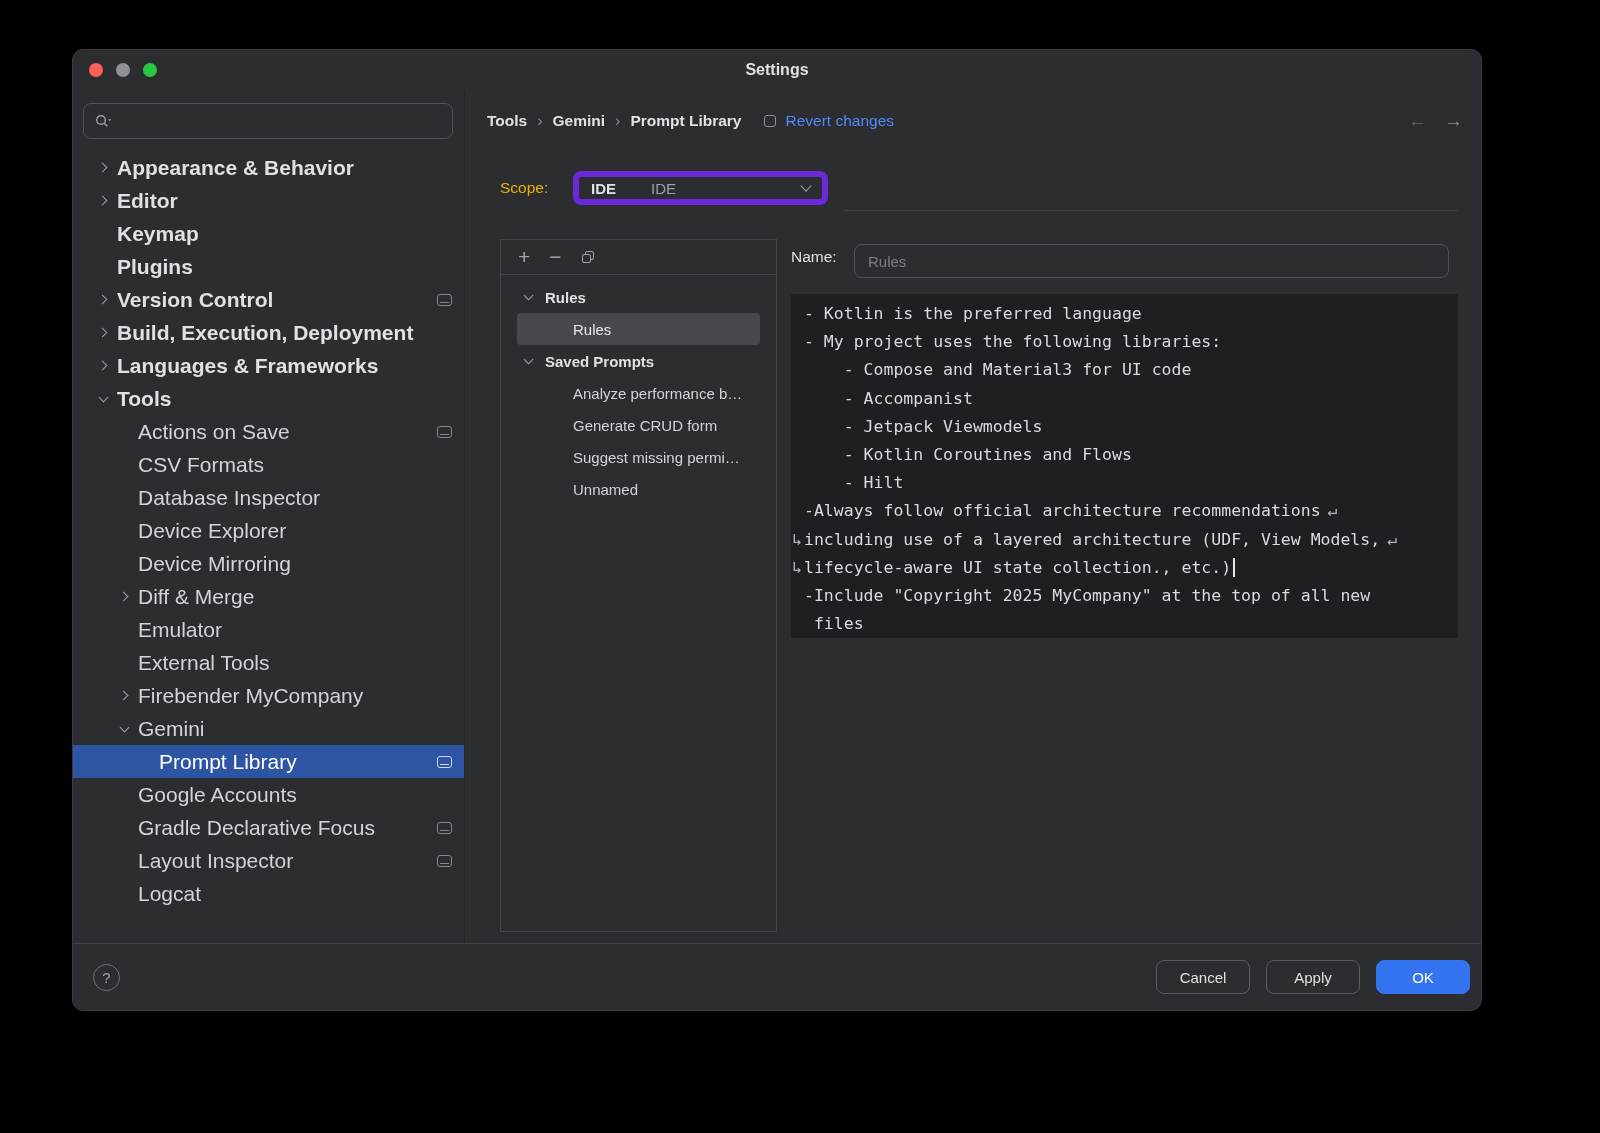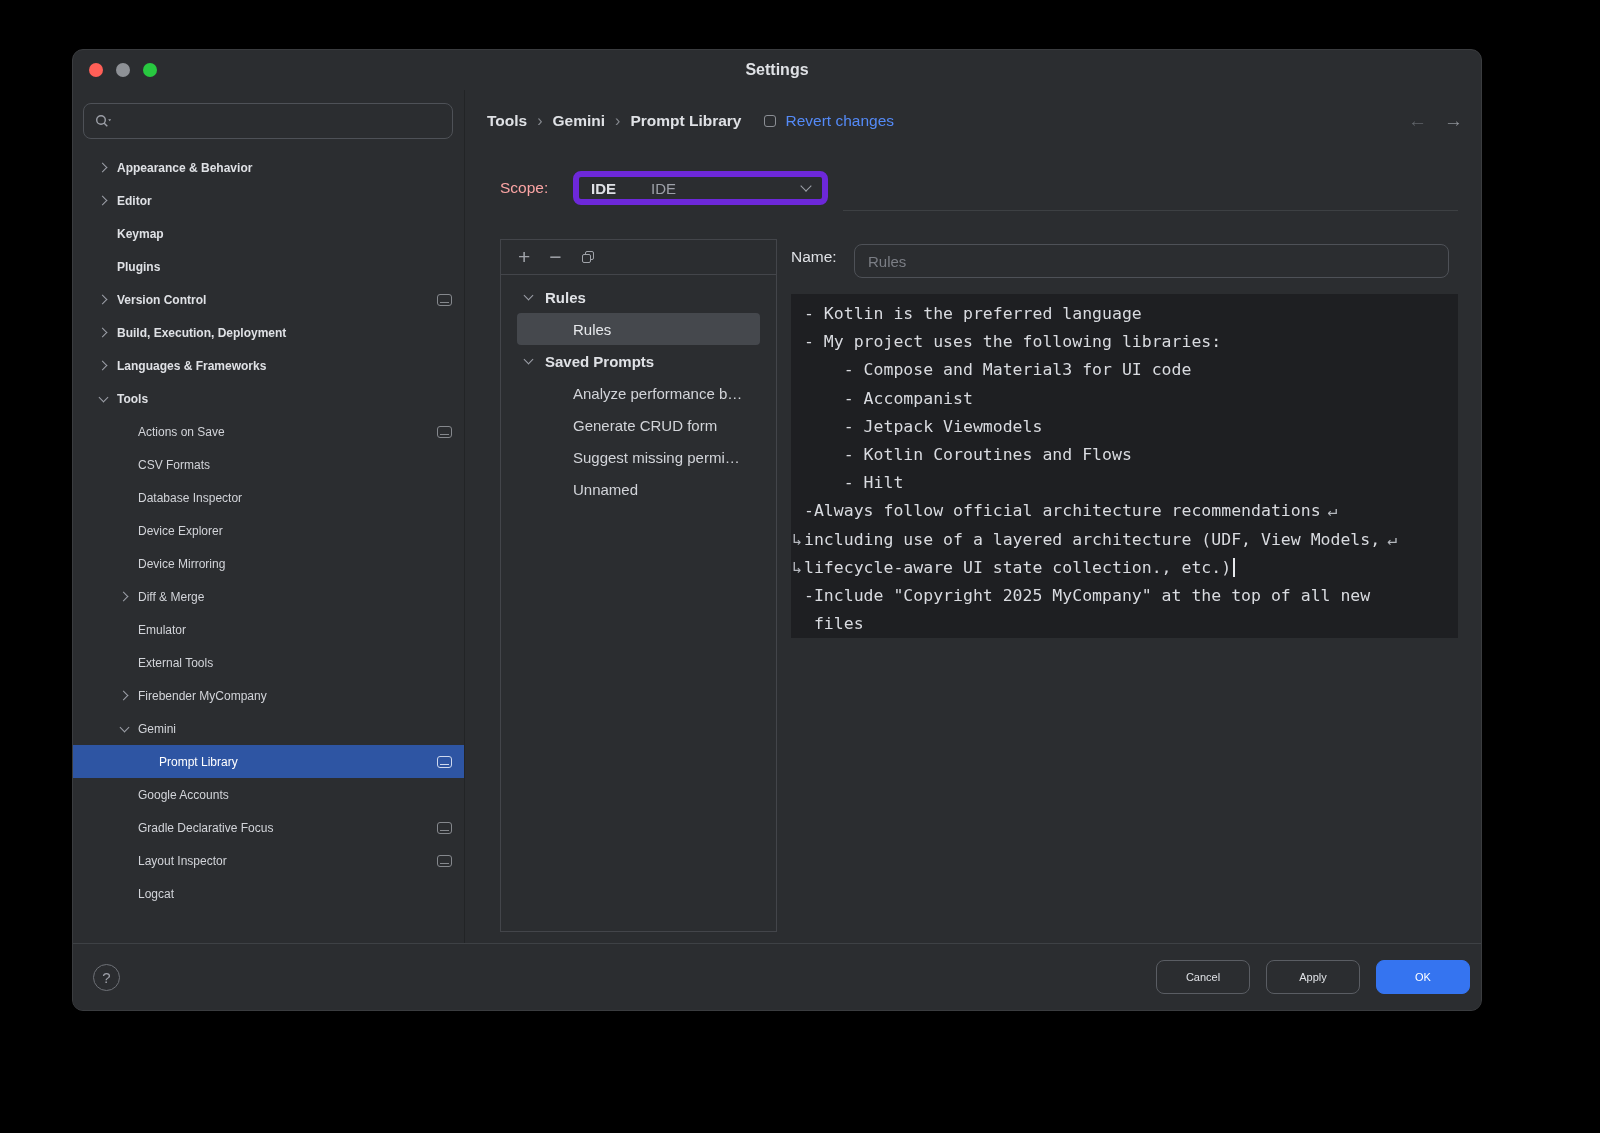--- a/index.html
+++ b/index.html
@@ -25,21 +25,21 @@
   .wtitle{font-size:16px;font-weight:700;color:#dfe1e5;}
   
   .sidebar{position:absolute;left:0;top:40px;width:392px;bottom:66px;overflow:hidden;}
   .vdivider{position:absolute;left:391px;top:40px;bottom:66px;width:1px;background:#222426;}
   .searchbox{
     position:absolute;left:10px;top:13px;width:370px;height:36px;box-sizing:border-box;
     border:1px solid #4e5157;border-radius:8px;display:flex;align-items:center;padding:0 10px;
   }
   .searchbox input{flex:1;background:transparent;border:none;outline:none;color:#dfe1e5;font-size:15px;font-family:inherit;}
   .tree{position:absolute;left:0;top:61px;right:0;}
-  .srow{display:flex;align-items:center;height:33px;font-size:12px;color:#d2d4d9;cursor:default;}
+  .srow{display:flex;align-items:center;height:33px;font-size:21px;color:#d2d4d9;cursor:default;}
   .srow.b{font-weight:700;color:#dfe1e5;}
   .ind0{padding-left:25px;}
   .ind1{padding-left:46px;}
   .ind2{padding-left:67px;}
   .chev{width:19px;flex:0 0 19px;display:flex;align-items:center;height:100%;}
   .chev.r::before{content:"";width:6px;height:6px;border-right:1.6px solid #9da0a8;border-bottom:1.6px solid #9da0a8;transform:rotate(-45deg);margin-left:1px;}
   .chev.d::before{content:"";width:6px;height:6px;border-right:1.6px solid #9da0a8;border-bottom:1.6px solid #9da0a8;transform:rotate(45deg);margin-left:2px;margin-top:-3px;}
   .chev.none::before{content:"";}
   .rowicon{margin-left:auto;margin-right:13px;width:15px;height:12px;border:1.4px solid #85888d;border-radius:3px;position:relative;flex:0 0 auto;box-sizing:border-box;}
   .rowicon::after{content:"";position:absolute;left:2px;right:2px;bottom:1.5px;border-bottom:1.4px solid #85888d;}
@@ -50,21 +50,21 @@
   .main{position:absolute;left:392px;top:40px;right:0;bottom:66px;}
   .crumbrow{position:absolute;left:22px;top:16px;height:30px;display:flex;align-items:center;gap:10px;font-size:15.5px;}
   .crumb{font-weight:700;color:#dfe1e5;}
   .csep{color:#85888e;font-size:16px;}
   .reverticon{width:12px;height:12px;border:1.5px solid #8b8e94;border-radius:3px;margin-left:12px;box-sizing:border-box;}
   .revertlink{color:#548af7;font-size:15.5px;text-decoration:none;cursor:pointer;}
   .navarrows{position:absolute;right:18px;top:20px;display:flex;gap:17px;font-size:19px;}
   .arrow-back{color:#5f6368;}
   .arrow-fwd{color:#8e9197;}
   .scoperow{position:absolute;left:0;top:81px;right:0;height:34px;display:flex;align-items:center;}
-  .scopelabel{margin-left:35px;font-size:15.5px;color:#fca5a5;}
+  .scopelabel{margin-left:35px;font-size:15.5px;color:#eab308;}
   .scopeselect{
     position:absolute;left:108px;top:0;width:255px;height:34px;box-sizing:border-box;
     border:6px solid #6d28d9;border-radius:8px;display:flex;align-items:center;padding:0 12px;cursor:pointer;gap:27px;
   }
   .scopetag{font-weight:700;color:#dfe1e5;font-size:15px;margin-right:8px;}
   .scopeval{color:#9da0a8;font-size:15px;}
   .ddchev{margin-left:auto;width:7px;height:7px;border-right:1.6px solid #9da0a8;border-bottom:1.6px solid #9da0a8;transform:rotate(45deg);margin-top:-4px;}
   .scopeline{position:absolute;left:378px;top:120px;width:615px;height:1px;background:#3d4043;}
   
   .listpanel{position:absolute;left:35px;top:149px;width:277px;height:693px;box-sizing:border-box;border:1px solid #43454a;background:#2b2d30;}
@@ -94,21 +94,21 @@
   .eline{line-height:28.2px;white-space:pre;position:relative;}
   .wend{color:#b4b7bd;margin-left:7px;}
   .wstart{position:absolute;left:-12px;color:#b4b7bd;}
   .caret{display:inline-block;width:2px;height:19px;background:#e6e8ec;margin-left:2px;vertical-align:-4px;}
   
   .footer{position:absolute;left:0;bottom:0;right:0;height:66px;border-top:1px solid #3e4145;display:flex;align-items:center;background:#2b2d30;}
   .helpbtn{margin-left:20px;width:27px;height:27px;border-radius:50%;border:1.6px solid #6e7177;color:#9da0a8;display:flex;align-items:center;justify-content:center;font-size:15px;cursor:pointer;box-sizing:border-box;}
   .btns{margin-left:auto;margin-right:11px;display:flex;gap:16px;}
   .btn{
     height:34px;min-width:94px;padding:0 18px;border-radius:8px;box-sizing:border-box;
-    background:transparent;border:1px solid #5a5d63;color:#dfe1e5;font-size:11px;font-family:inherit;cursor:pointer;
+    background:transparent;border:1px solid #5a5d63;color:#dfe1e5;font-size:15px;font-family:inherit;cursor:pointer;
   }
   .btn.primary{background:#3574f0;border-color:#3574f0;color:#fff;}
 </style>
 </head>
 <body>
 
 <div class="stage">
   <div class="window">
 
     <div class="titlebar">

